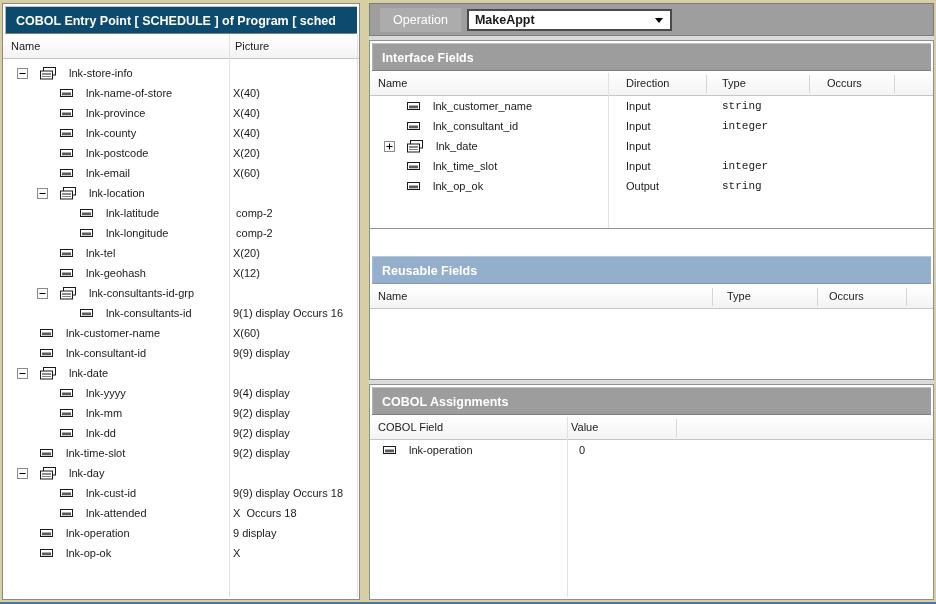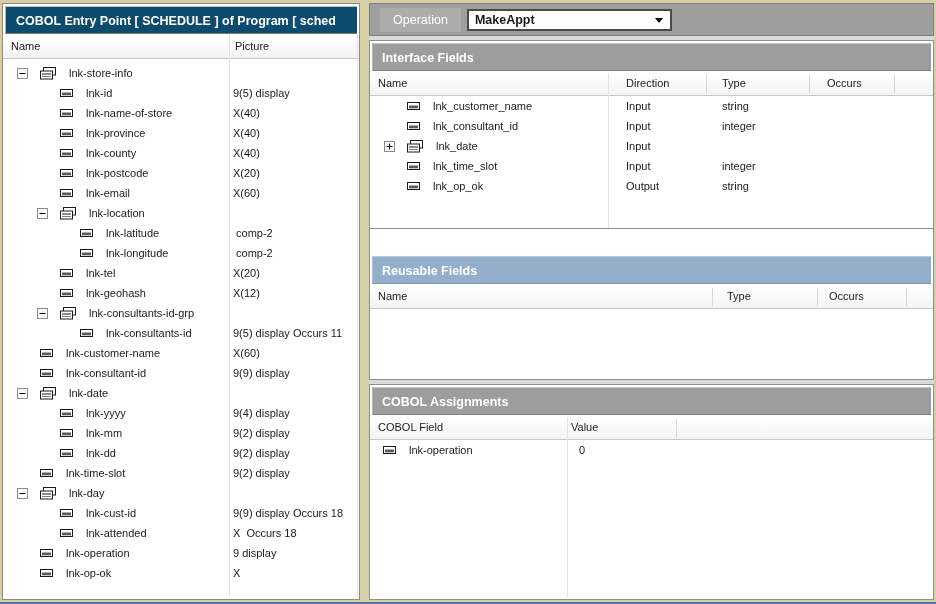--- a/index.html
+++ b/index.html
@@ -73,21 +73,21 @@
   .sechead.gray{
     background:#9d9d9d;
     border-top:1px solid #c2c2c2;border-left:1px solid #b3b3b3;border-bottom:1px solid #7d7d7d;
   }
   .sechead.blue{
     background:#93afcb;
     border-top:1px solid #b6cadd;border-left:1px solid #a7bed4;border-bottom:1px solid #7e9ab6;margin-top:27px;
   }
   .sec-vline{position:absolute;width:1px;background:#e2e2e2;top:32px;bottom:2px;}
   .c-dir{position:absolute;left:256px;}
-  .c-type{position:absolute;left:352px;}
+  .c-type{position:absolute;left:352px;font-family:Liberation Mono, monospace;}
   .c-occ{position:absolute;left:457px;}
   .c-val{position:absolute;left:209px;}
   #bottom-edge{position:absolute;left:0;right:0;bottom:0;height:2px;background:#4f74a0;}
 </style>
 </head>
 <body>
 
 <div id="left-panel">
   <div class="titlebar">COBOL Entry Point [ SCHEDULE ] of Program [ sched</div>
   <div class="colhead">
@@ -113,32 +113,20 @@
       </div>
       <div class="trow">
         <span class="indent" style="width: 25px;"></span>
         <span class="ebox-sp"></span>
         <span class="ticon">
           <svg width="13" height="8" viewBox="0 0 13 8">
             <rect x="0.5" y="0.5" width="12" height="7" fill="#fff" stroke="#1a1a1a"></rect>
             <rect x="2" y="3.5" width="9" height="2.8" fill="#5c5c5c"></rect>
           </svg>
         </span>
-        <span class="tlabel">lnk-id</span>
-        <span class="pic">9(5) display</span>
-      </div>
-      <div class="trow">
-        <span class="indent" style="width: 25px;"></span>
-        <span class="ebox-sp"></span>
-        <span class="ticon">
-          <svg width="13" height="8" viewBox="0 0 13 8">
-            <rect x="0.5" y="0.5" width="12" height="7" fill="#fff" stroke="#1a1a1a"></rect>
-            <rect x="2" y="3.5" width="9" height="2.8" fill="#5c5c5c"></rect>
-          </svg>
-        </span>
         <span class="tlabel">lnk-name-of-store</span>
         <span class="pic">X(40)</span>
       </div>
       <div class="trow">
         <span class="indent" style="width: 25px;"></span>
         <span class="ebox-sp"></span>
         <span class="ticon">
           <svg width="13" height="8" viewBox="0 0 13 8">
             <rect x="0.5" y="0.5" width="12" height="7" fill="#fff" stroke="#1a1a1a"></rect>
             <rect x="2" y="3.5" width="9" height="2.8" fill="#5c5c5c"></rect>
@@ -266,21 +254,21 @@
       <div class="trow">
         <span class="indent" style="width: 45px;"></span>
         <span class="ebox-sp"></span>
         <span class="ticon">
           <svg width="13" height="8" viewBox="0 0 13 8">
             <rect x="0.5" y="0.5" width="12" height="7" fill="#fff" stroke="#1a1a1a"></rect>
             <rect x="2" y="3.5" width="9" height="2.8" fill="#5c5c5c"></rect>
           </svg>
         </span>
         <span class="tlabel">lnk-consultants-id</span>
-        <span class="pic">9(5) display Occurs 11</span>
+        <span class="pic">9(1) display Occurs 16</span>
       </div>
       <div class="trow">
         <span class="indent" style="width: 5px;"></span>
         <span class="ebox-sp"></span>
         <span class="ticon">
           <svg width="13" height="8" viewBox="0 0 13 8">
             <rect x="0.5" y="0.5" width="12" height="7" fill="#fff" stroke="#1a1a1a"></rect>
             <rect x="2" y="3.5" width="9" height="2.8" fill="#5c5c5c"></rect>
           </svg>
         </span>

